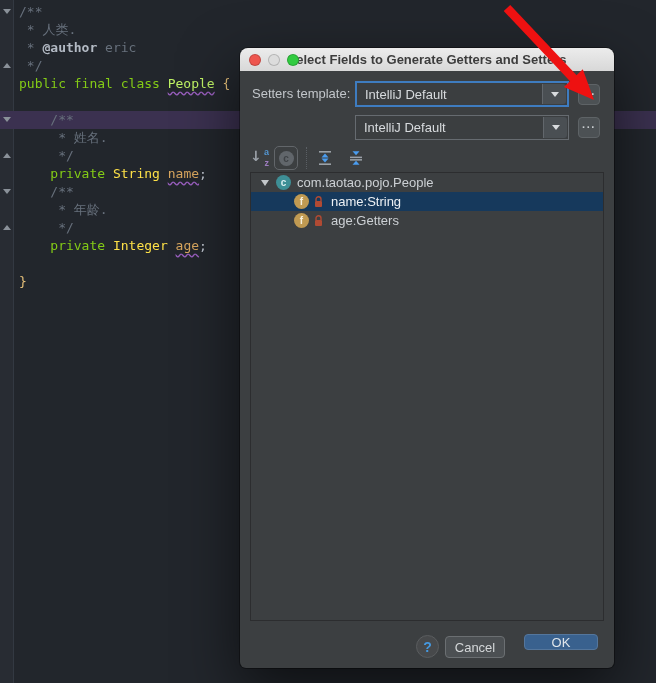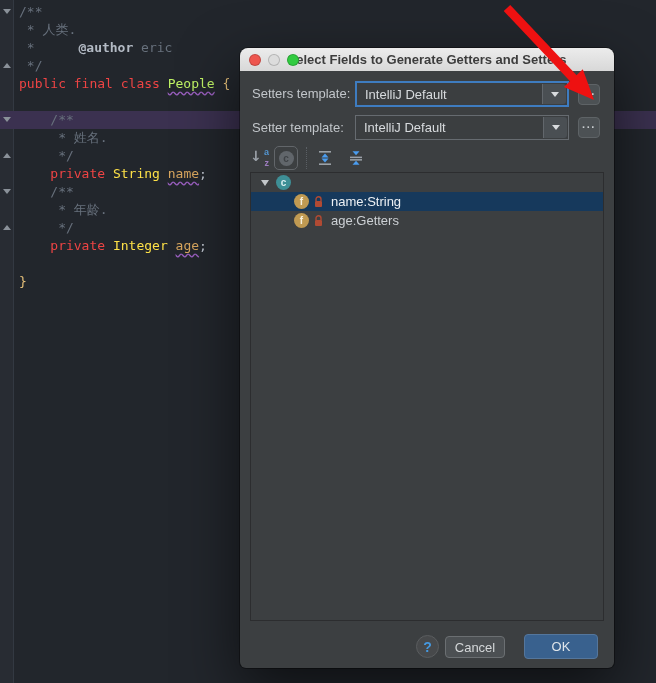--- a/index.html
+++ b/index.html
@@ -9,22 +9,22 @@
   
   .editor{position:absolute;inset:0;background:#22262c;font:13px/18px "DejaVu Sans Mono",monospace;}
   .gutter{position:absolute;left:0;top:0;bottom:0;width:14px;background:#282c33;border-right:1px solid #333942;z-index:1;}
   .hl-bar{position:absolute;left:0;right:0;top:111px;height:18px;background:#3b3150;z-index:2;}
   .code{position:absolute;left:0;top:3px;right:0;padding-left:19px;z-index:3;white-space:pre;}
   .code-line{height:18px;}
   .fold{position:absolute;left:3px;width:0;height:0;z-index:4;border-left:4px solid transparent;border-right:4px solid transparent;}
   .fold.down{border-top:5px solid #8a9199;}
   .fold.up{border-bottom:5px solid #8a9199;}
   .tok-comment{color:#67707c;}
-  .tok-doctag{color:#b3bac4;font-weight:bold;margin-left:36px;}
-  .tok-kw{color:#ef4444;}
+  .tok-doctag{color:#b3bac4;font-weight:bold;}
+  .tok-kw{color:#84cc16;}
   .tok-type{color:#fde047;}
   .tok-cls{color:#bef264;text-decoration:underline wavy #9a5fc0;text-underline-offset:3px;text-align:center;}
   .tok-field{color:#d9a75e;text-decoration:underline wavy #9a5fc0;text-underline-offset:3px;}
   .tok-brace{color:#e6c07a;}
   .tok-plain{color:#c0c6d0;}
 
   
   .dialog{position:absolute;left:240px;top:48px;width:374px;height:620px;z-index:10;background:#3c3f41;
           border-radius:8px 8px 6px 6px;box-shadow:0 22px 60px rgba(0,0,0,.6),0 0 0 1px rgba(0,0,0,.35);}
   .titlebar{position:relative;height:23px;background:linear-gradient(#ececec,#d8d8d8);border-radius:8px 8px 0 0;
@@ -66,21 +66,21 @@
             display:flex;align-items:center;justify-content:center;margin-right:6px;flex:none;}
   .fld-icon{width:15px;height:15px;border-radius:50%;background:#c09a52;color:#f6efdc;font:bold 10px "Liberation Sans",sans-serif;
             display:flex;align-items:center;justify-content:center;margin-right:5px;flex:none;}
   .lock-icon{margin-right:8px;flex:none;display:flex;}
 
   
   .help-btn{position:absolute;left:176px;top:587px;width:23px;height:23px;border-radius:50%;background:#47494b;border:1px solid #5a5d5f;
             color:#4599e0;font:bold 14px "Liberation Sans",sans-serif;display:flex;align-items:center;justify-content:center;}
   .btn{position:absolute;border-radius:4px;display:flex;align-items:center;justify-content:center;font-size:13px;}
   .cancel{left:205px;top:588px;width:60px;height:22px;background:#4c5053;border:1px solid #6b6f72;color:#d4d7d9;}
-  .ok{left:284px;top:586px;width:74px;height:25px;background:#39618e;border:1px solid #54769c;color:#dfe5ea;}
+  .ok{left:284px;top:586px;width:74px;height:16px;background:#39618e;border:1px solid #54769c;color:#dfe5ea;}
 
   
   .arrow-layer{position:absolute;inset:0;z-index:50;pointer-events:none;color:#ee1111;}
 </style>
 </head>
 <body>
 
 <div class="stage">
 
   <div class="editor" style="background: rgb(34, 38, 44);">
@@ -107,21 +107,20 @@
 
     <div class="row-label" style="top:33px;">Setters template:</div>
     <div class="combo focus" style="top: 33px; border-color: rgb(62, 124, 192);">
       <span class="combo-text">IntelliJ Default</span>
       <span class="combo-arrow">
           <span class="tri-down"></span>
         </span>
     </div>
     <div class="more-btn" style="top:36px;">···</div>
 
-    <div class="row-label" style="top:67px;">Setter template:</div>
     <div class="combo" style="top:67px;height:25px;">
       <span class="combo-text">IntelliJ Default</span>
       <span class="combo-arrow">
           <span class="tri-down"></span>
         </span>
     </div>
     <div class="more-btn" style="top:69px;">···</div>
 
     <div class="toolbar">
       <span class="sort-icon">
@@ -144,20 +143,21 @@
         <rect x="2" y="6.6" width="12" height="1.5" fill="#9ba1a8"></rect>
         <rect x="2" y="9.1" width="12" height="1.5" fill="#9ba1a8"></rect>
         <polygon points="8,10.8 11.5,14.8 4.5,14.8" fill="#4a9df0"></polygon>
       </svg>
     </div>
 
     <div class="tree-panel">
       <div class="trow trow-root">
         <span class="disc"></span>
         <span class="cls-icon">c</span>
+        <span>com.taotao.pojo.People</span>
       </div>
       <div id="field-rows">
           <div class="trow trow-field selected" style="background: rgb(22, 57, 92);">
       <span class="fld-icon">f</span>
       <span class="lock-icon">
         <svg width="9" height="12" viewBox="0 0 9 12">
           <path d="M2 5 V3.2 a2.5 2.5 0 0 1 5 0 V5" fill="none" stroke="#b14a33" stroke-width="1.4"></path>
           <rect x="1" y="5" width="7" height="6" rx="1" fill="#b14a33"></rect>
         </svg>
       </span>

